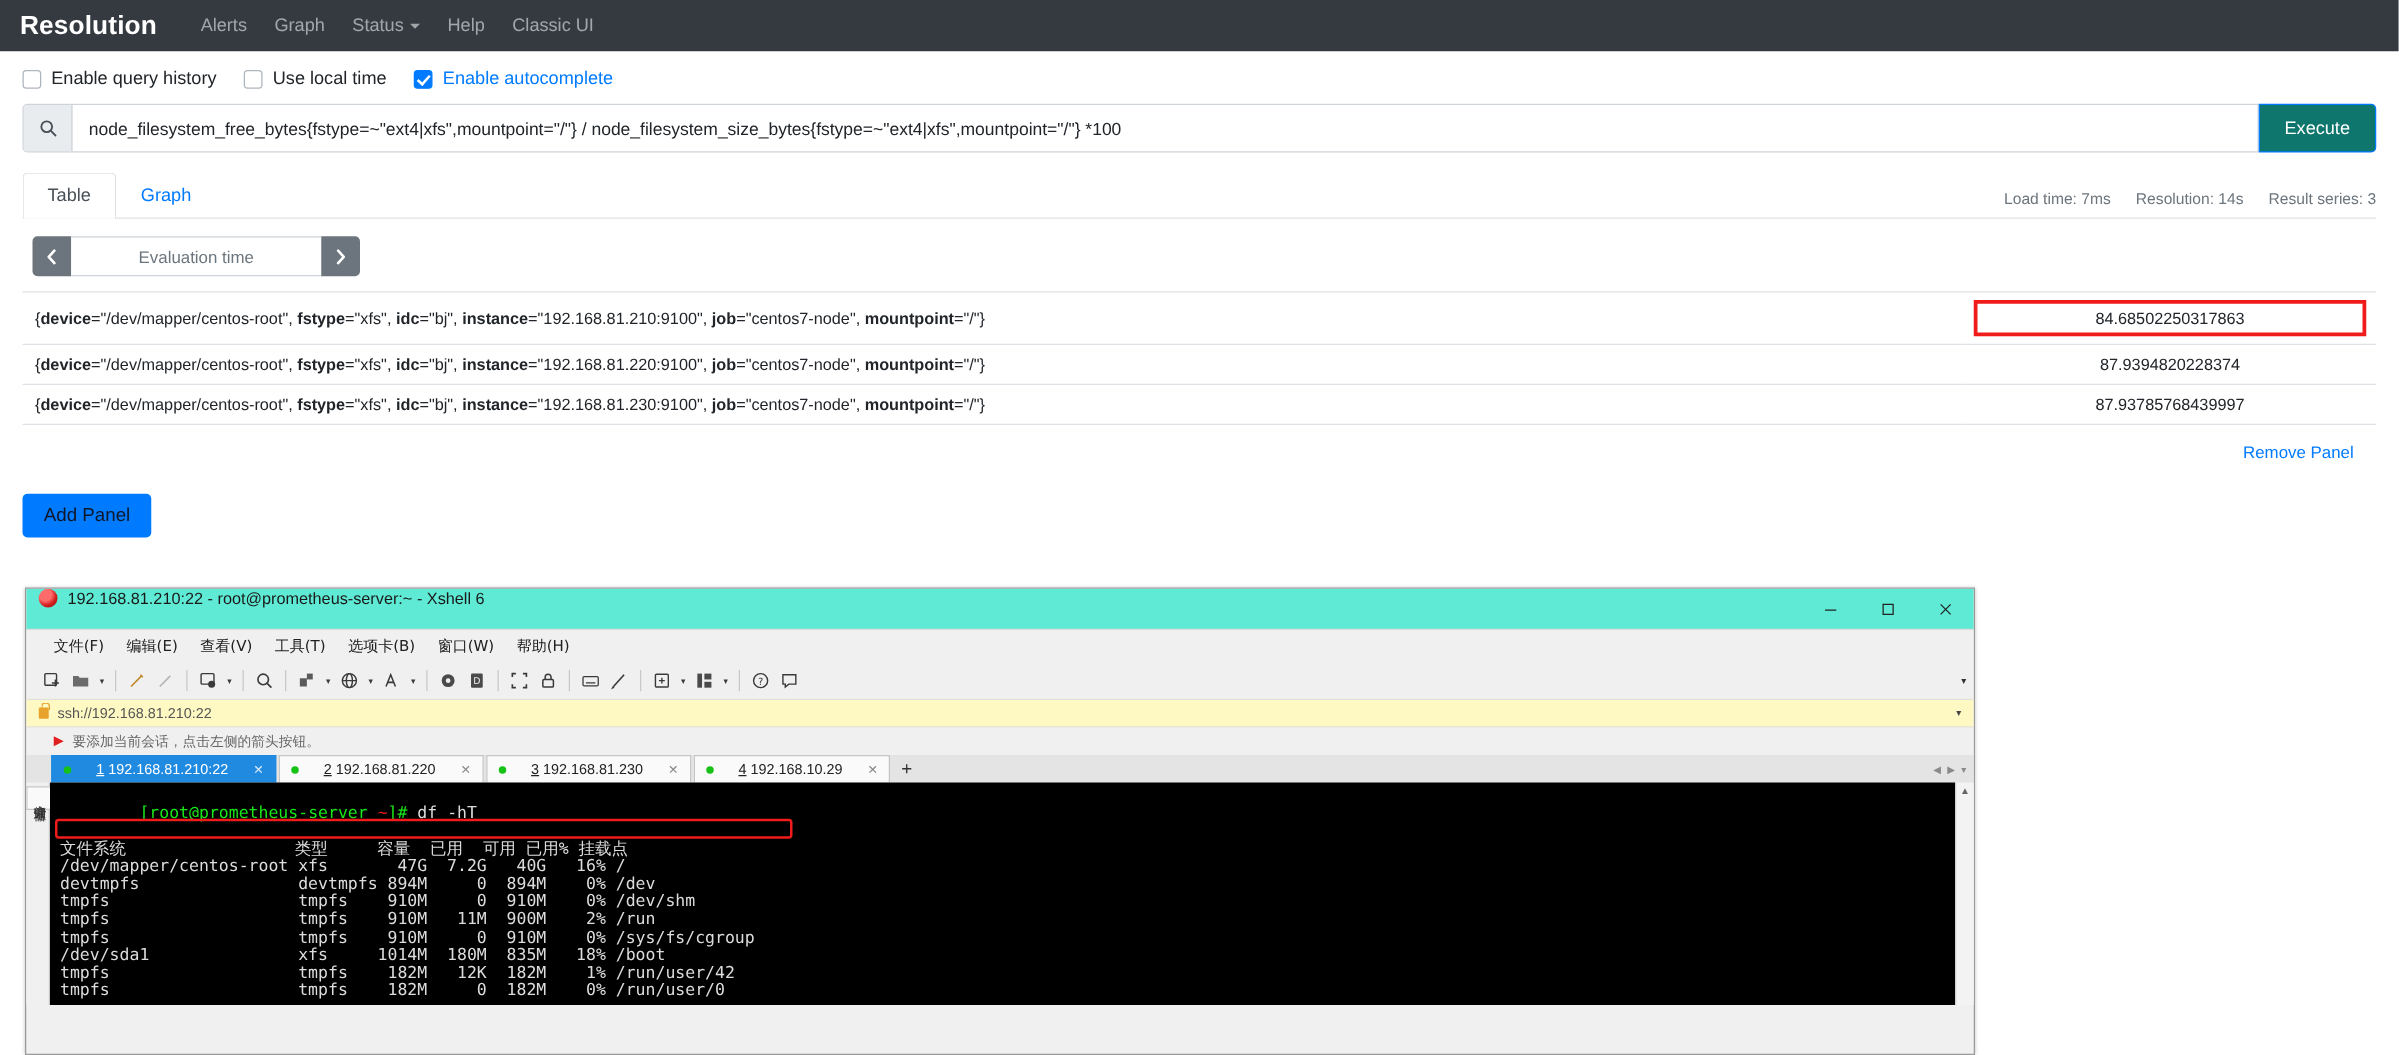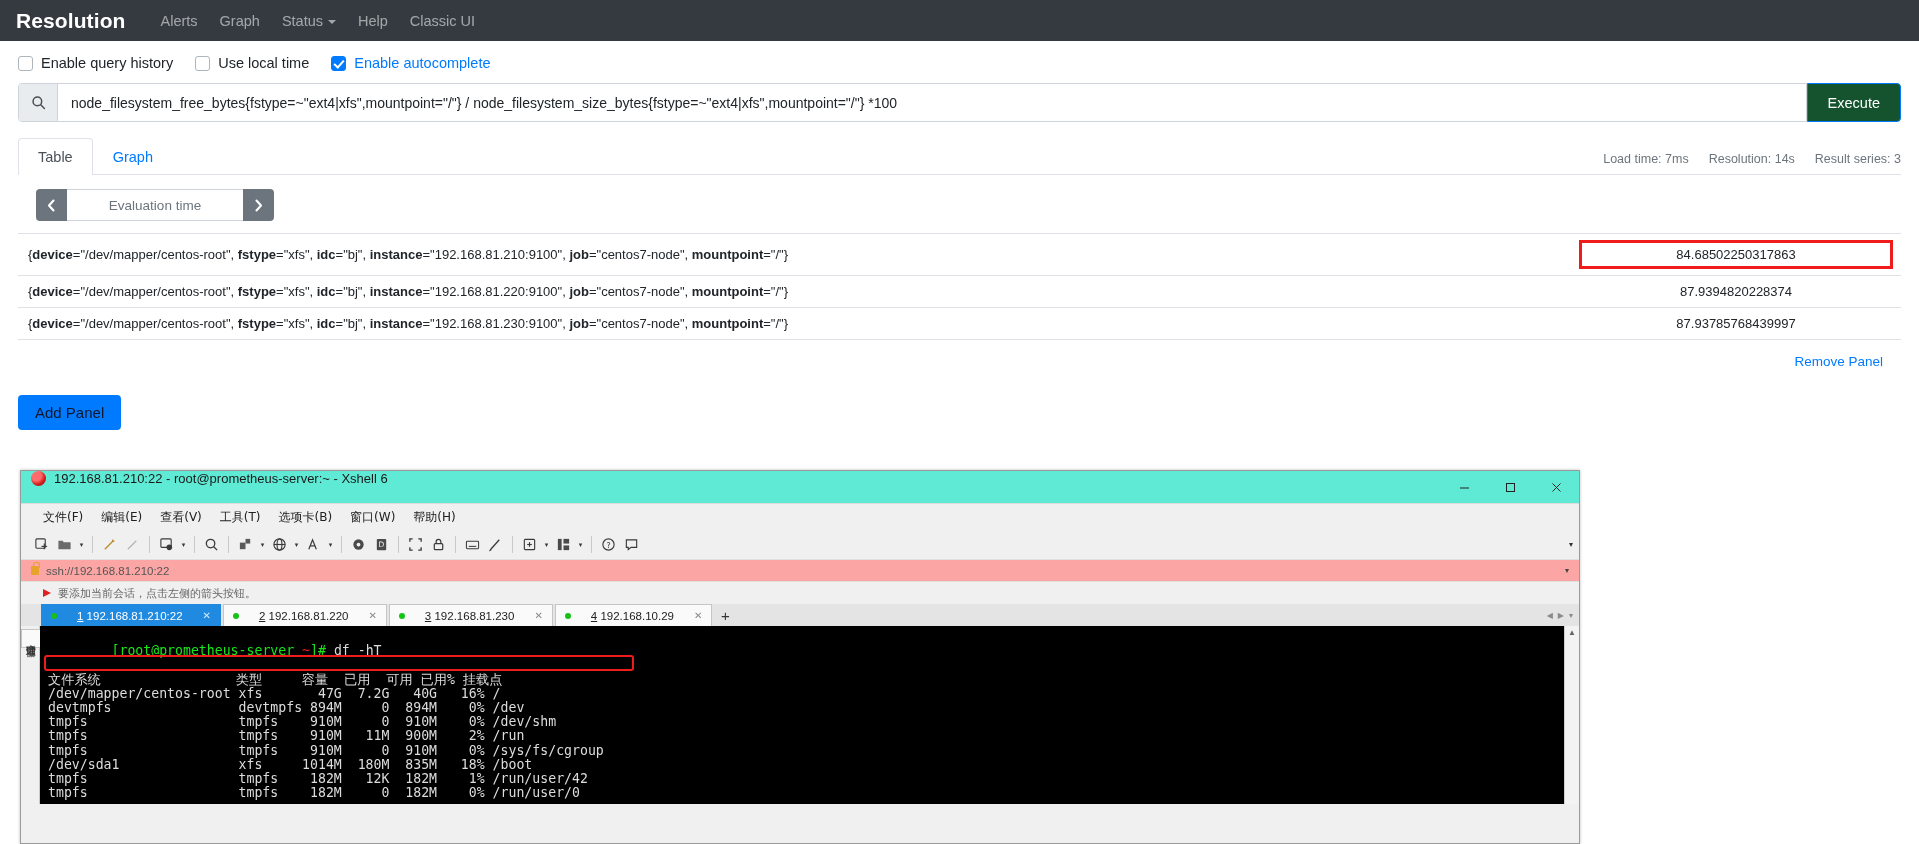--- a/index.html
+++ b/index.html
@@ -60,21 +60,21 @@
   .q-icon {
     width:39px; display:flex; align-items:center; justify-content:center;
     background:#e9ecef; border-right:1px solid #ced4da; color:#495057;
   }
   .q-text {
     flex:1; display:flex; align-items:center; padding:0 13px;
     font-size:14px; color:#212529; white-space:nowrap; overflow:hidden;
     font-family:"Liberation Sans", sans-serif;
   }
   .execute-btn {
-    background:#14532d; color:#fff; border:1px solid #007bff;
+    background:#0f766e; color:#fff; border:1px solid #007bff;
     border-radius:0 4px 4px 0; height:39px; padding:0 20px;
     font-size:14.5px; cursor:pointer; white-space:nowrap;
   }
 
   
   .tabs-row {
     display:flex; align-items:flex-end; justify-content:space-between;
     padding:16px 18px 0 18px; position:relative;gap:48px;
   }
   .tabs { display:flex; }
@@ -85,21 +85,21 @@
   }
   .tab.active {
     color:#495057; background:#fff;
     border-color:#dee2e6 #dee2e6 #fff;
   }
   .stats { display:flex; gap:20px; font-size:12.5px; color:#6c757d; padding-bottom:8px; }
 
   .tab-body { border-top:1px solid #dee2e6; margin:0 18px; padding-top:14px; }
 
   
-  .eval-group { display:flex; width:238px; height:32px; margin-left:18px; }
+  .eval-group { display:flex; width:262px; height:32px; margin-left:8px; }
   .eval-btn {
     width:31px; background:#6c757d; color:#fff; display:flex;
     align-items:center; justify-content:center; cursor:pointer; font-size:13px;
   }
   .eval-btn.left { border-radius:4px 0 0 4px; }
   .eval-btn.right { border-radius:0 4px 4px 0; }
   .eval-field {
     flex:1; border:1px solid #ced4da; border-left:none; border-right:none;
     background:#fff; display:flex; align-items:center; justify-content:center;
     font-size:13.5px; color:#6c757d; cursor:text;
@@ -171,21 +171,21 @@
   .tb-sep { width:1px; height:17px; background:#c8c8c8; margin:0 4px; }
   .tb-arrow {
     width:9px; display:flex; align-items:center; justify-content:center;
     cursor:pointer; font-size:7px; color:#3a3a3a;
   }
   .tb-overflow {
     position:absolute; right:6px; font-size:8px; color:#333; cursor:pointer;
   }
 
   .xs-addr {
-    height:23px; background:#fca5a5; border-top:1px solid #e0e0e0;
+    height:23px; background:#fef9c3; border-top:1px solid #e0e0e0;
     border-bottom:1px solid #e0e0e0; display:flex; align-items:center;
     padding:0 10px; gap:7px; position:relative;
   }
   .lock-icon {
     width:8px; height:9px; background:#e8a32d; border-radius:1px;
     position:relative; flex:none;
   }
   .lock-icon::before {
     content:""; position:absolute; left:1.5px; top:-4px; width:5px; height:5px;
     border:1.5px solid #e8a32d; border-bottom:none; border-radius:3px 3px 0 0;

